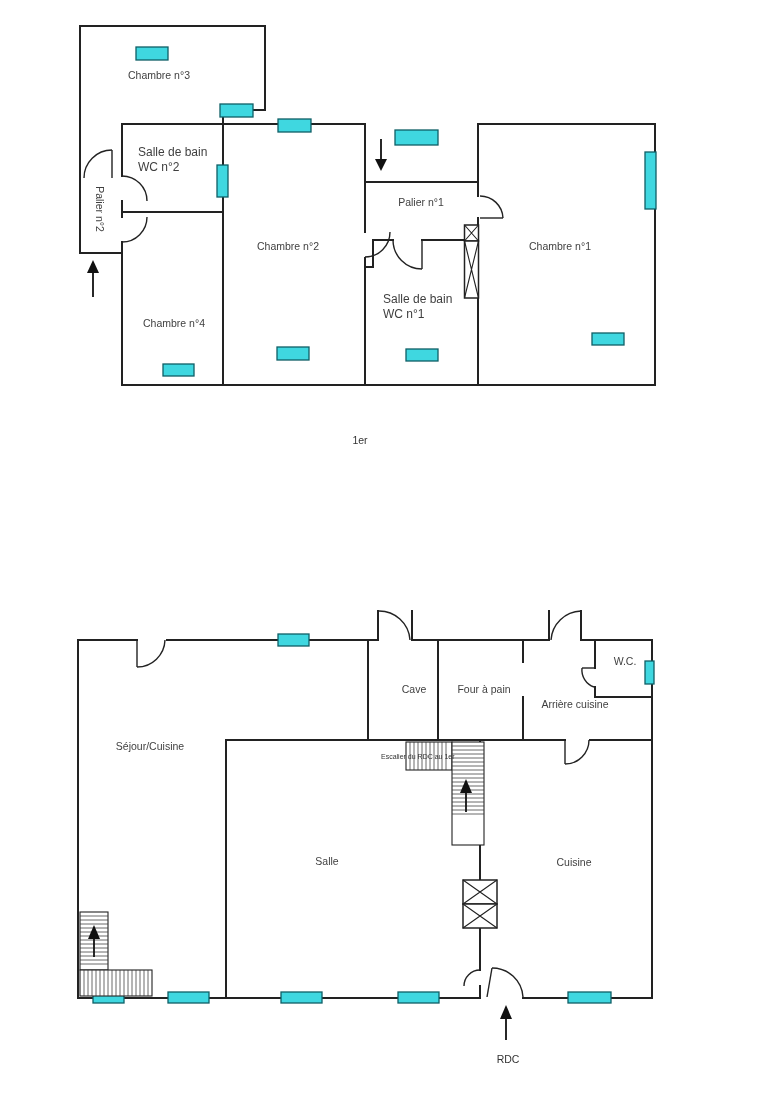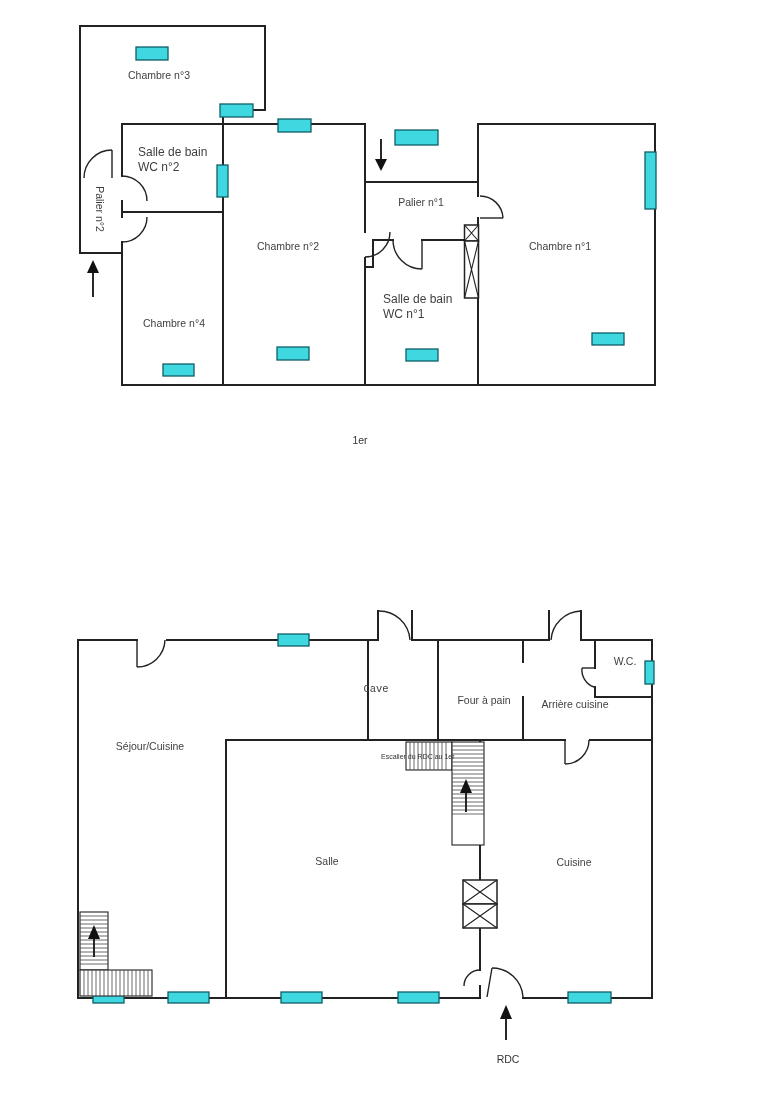--- a/index.html
+++ b/index.html
@@ -184,22 +184,22 @@
     <div class="room-label" style="left:421px; top:202px;">Palier n°1</div>
     <div class="room-label" style="left:560px; top:246px;text-align:right;">Chambre n°1</div>
     <div class="room-label" style="left:174px; top:287px;margin-top:36px;">Chambre n°4</div>
     <div class="block-label" style="left:383px; top:292px;">Salle de bain
 WC n°1</div>
     <div class="room-label floor-label" style="left:360px; top:416px;margin-top:24px;">1er</div>
   </div>
 
   <div>
     <div class="room-label" style="left:150px; top:746px;">Séjour/Cuisine</div>
-    <div class="room-label" style="left:376px; top:689px;font-family:Liberation Mono, monospace;">Cave</div>
-    <div class="room-label" style="left:484px; top:689px;margin-top:11px;">Four à pain</div>
+    <div class="room-label" style="left:414px; top:689px;">Cave</div>
+    <div class="room-label" style="left:484px; top:689px;">Four à pain</div>
     <div class="room-label" style="left:625px; top:661px;">W.C.</div>
     <div class="room-label" style="left:575px; top:704px;">Arrière cuisine</div>
     <div class="tiny-label" style="left:381px; top:753px;">Escalier du RDC au 1er</div>
     <div class="room-label" style="left:327px; top:861px;">Salle</div>
     <div class="room-label" style="left:574px; top:862px;">Cuisine</div>
     <div class="room-label floor-label" style="left:508px; top:1059px;">RDC</div>
   </div>
 
 </div>
 

